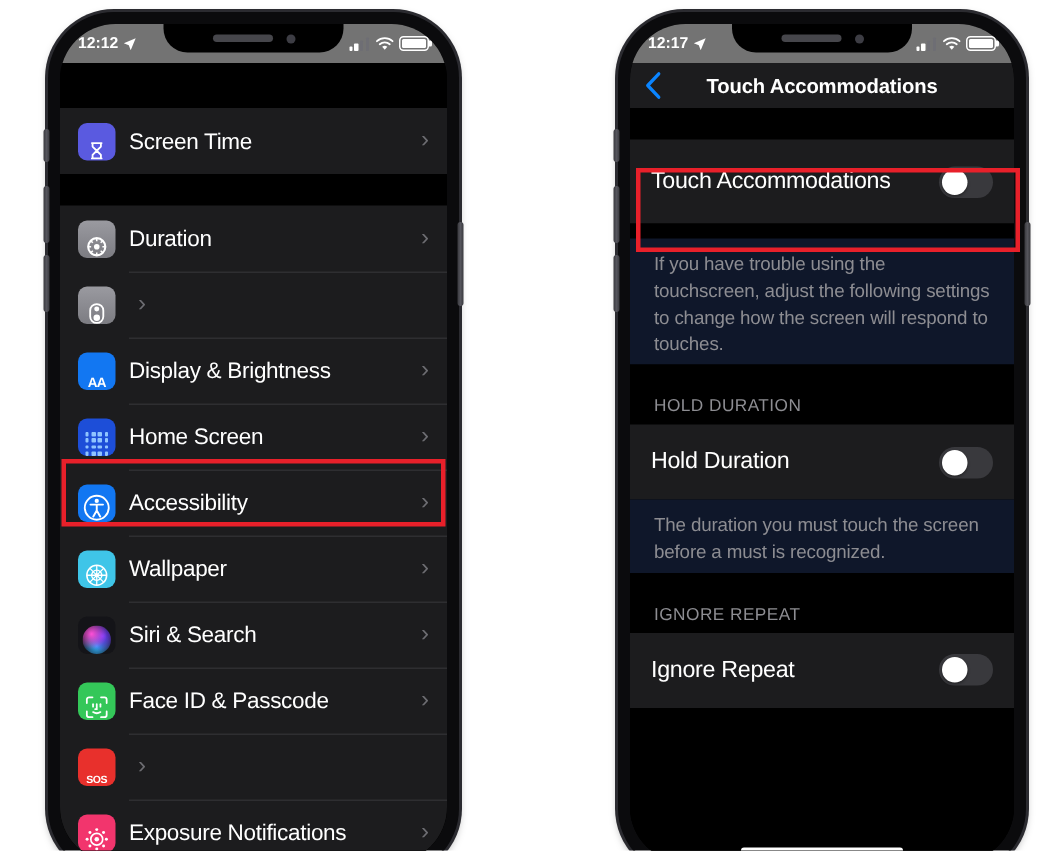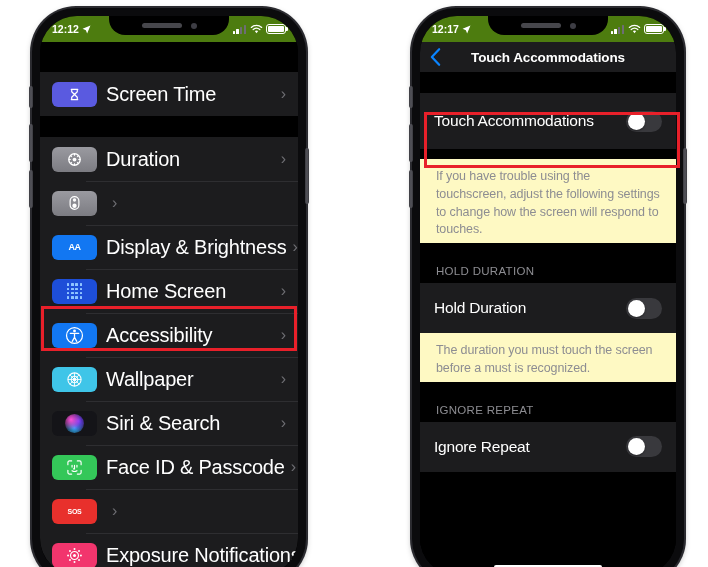--- a/index.html
+++ b/index.html
@@ -87,21 +87,21 @@
     top: 0; left: 0; right: 0;
     height: 26px;
     display: flex;
     justify-content: space-between;
     padding: 0 12px;
     box-sizing: border-box;
     color: #ffffff;
     font-size: 10.5px;
     font-weight: bold;
     z-index: 12;
-    background: #4d7c0f;
+    background: #737373;
   }
   .sb-left { display: flex; align-items: center; gap: 3px; }
   .sb-right { display: flex; align-items: center; gap: 3.5px; }
   .loc-arrow { display: block; }
 
   .sig-bars { display: flex; align-items: flex-end; gap: 1.3px; height: 9px; }
   .sig-bars i {
     display: block;
     width: 2.4px;
     background: #ffffff;
@@ -190,33 +190,33 @@
     cursor: pointer;
   }
   .row + .row::before {
     content: "";
     position: absolute;
     left: 46px; right: 0; top: 0;
     height: 1px;
     background: #2e2e31;
   }
   .row-icon {
-    width: 45px; height: 25px;
+    width: 25px; height: 25px;
     border-radius: 6px;
     flex: 0 0 auto;
     margin-right: 9px;
     display: flex;
-    align-items: center;
+    align-items: flex-end;
     justify-content: center;
     overflow: hidden;
     position: relative;
   }
   .row-label {
     color: #ffffff;
-    font-size: 20px;
+    font-size: 15px;
     letter-spacing: -0.2px;
     flex: 1 1 auto;
     white-space: nowrap;
   }
   .chev {
     flex: 0 0 auto;
     color: #6d6d72;
     font-size: 16px;
     line-height: 1;
     margin-left: 6px;
@@ -257,21 +257,21 @@
     border-radius: 50%;
     background: #ffffff;
     box-shadow: 0 1px 2px rgba(0,0,0,0.4);
   }
 
   .footnote {
     color: #8d8d92;
     font-size: 12.5px;
     line-height: 1.42;
     padding: 9px 16px 4px 16px;
-    background: #fef9c3;
+    background: #0f172a;
     letter-spacing: -0.1px;
   }
   .section-head {
     color: #8d8d92;
     font-size: 11.5px;
     letter-spacing: 0.3px;
     padding: 0 16px 6px 16px;
     background: #000000;
   }
 

